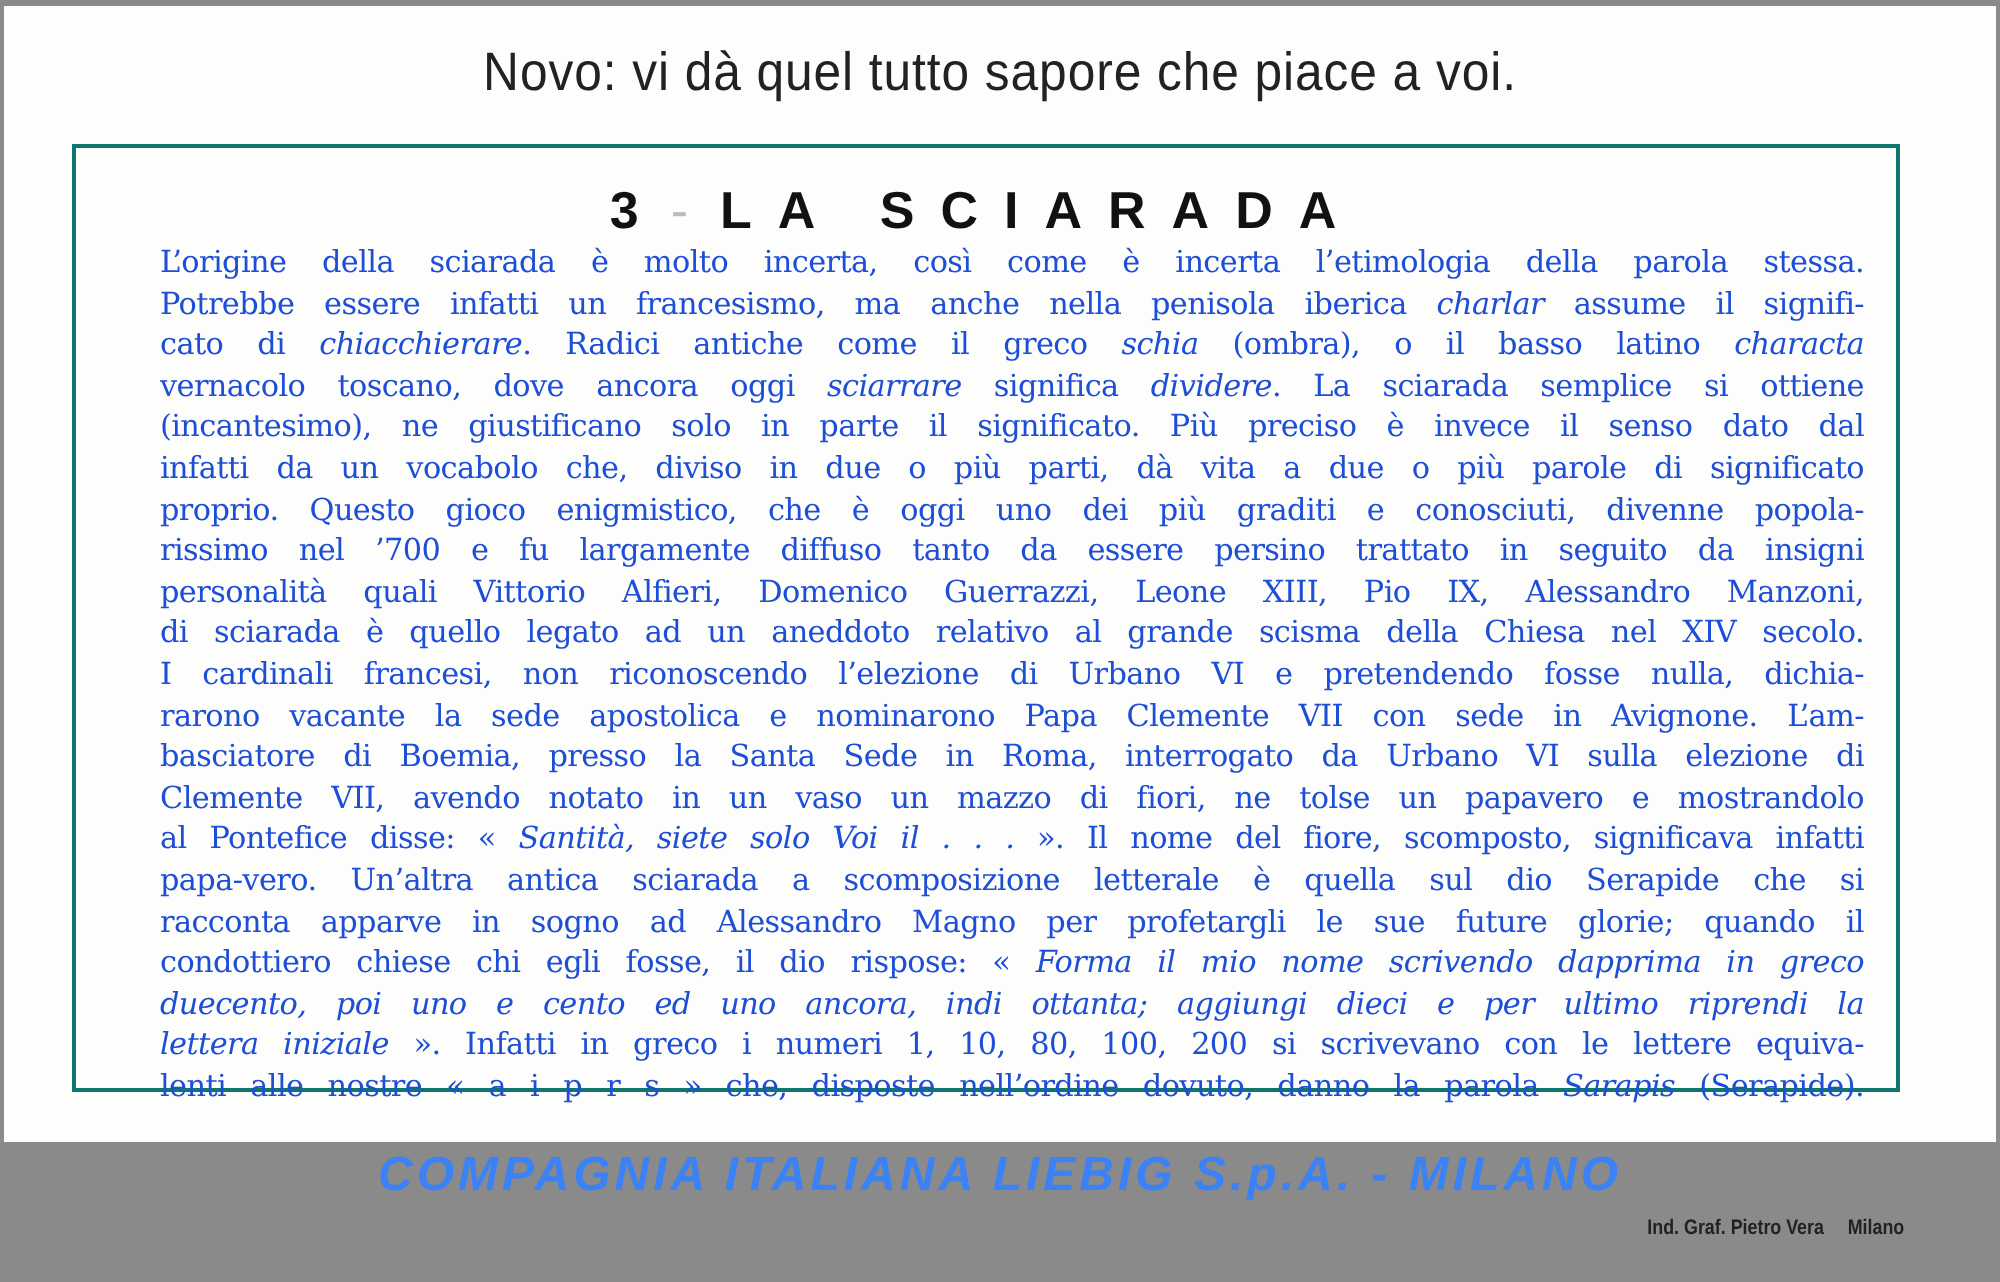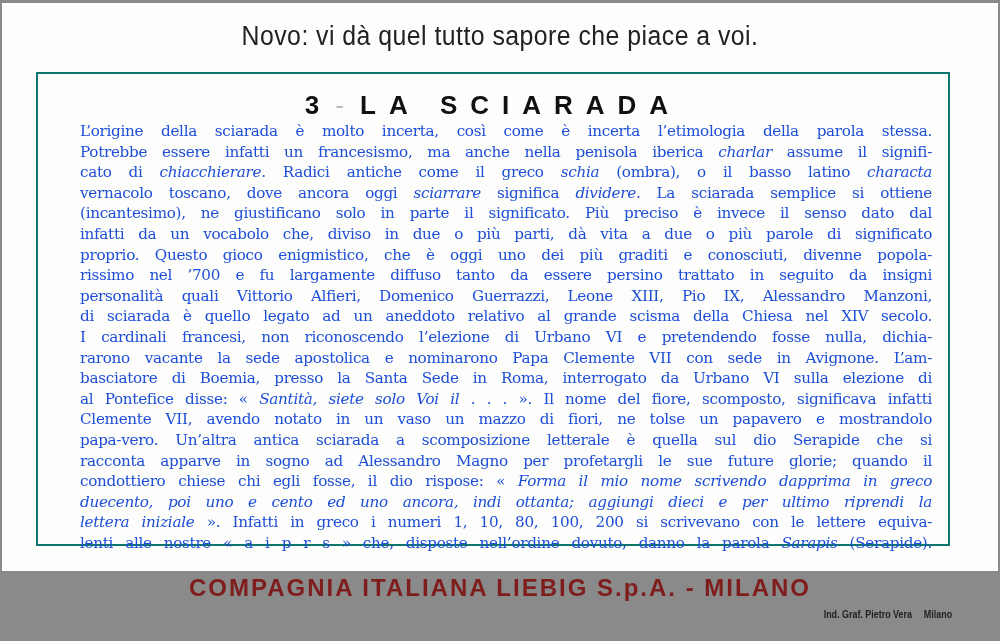--- a/index.html
+++ b/index.html
@@ -32,21 +32,21 @@
     font-family:"DejaVu Serif", serif; font-size:15.2px; color:#1d4ed8;
   }
   .line {
     display:block; height:20.6px; line-height:20.6px; white-space:nowrap;
     text-align:justify; text-align-last:justify; overflow:hidden;
     letter-spacing:-0.3px; word-spacing:-1px;
   }
   .footer {
     position:absolute; left:0; top:571px; width:100%; text-align:center;
     font-family:"Liberation Sans", sans-serif; font-weight:bold;
-    font-size:24px; color:#7f1d1d; letter-spacing:2px;
+    font-size:24px; color:#3b82f6; letter-spacing:2px;font-style:italic;
   }
   .printer {
     position:absolute; right:46px; top:605px;
     font-family:"Liberation Sans", sans-serif; font-size:10.5px; color:#222;
     font-weight:bold; transform:scaleX(0.85); transform-origin:right;
   }
   .printer span + span { margin-left:14px; }
 </style>
 </head>
 <body>
@@ -66,22 +66,22 @@
       <span class="line">vernacolo toscano, dove ancora oggi <i>sciarrare</i> significa <i>dividere</i>. La sciarada semplice si ottiene</span>
       <span class="line">(incantesimo), ne giustificano solo in parte il significato. Più preciso è invece il senso dato dal</span>
       <span class="line">infatti da un vocabolo che, diviso in due o più parti, dà vita a due o più parole di significato</span>
       <span class="line">proprio. Questo gioco enigmistico, che è oggi uno dei più graditi e conosciuti, divenne popola-</span>
       <span class="line">rissimo nel ’700 e fu largamente diffuso tanto da essere persino trattato in seguito da insigni</span>
       <span class="line">personalità quali Vittorio Alfieri, Domenico Guerrazzi, Leone XIII, Pio IX, Alessandro Manzoni,</span>
       <span class="line">di sciarada è quello legato ad un aneddoto relativo al grande scisma della Chiesa nel XIV secolo.</span>
       <span class="line">I cardinali francesi, non riconoscendo l’elezione di Urbano VI e pretendendo fosse nulla, dichia-</span>
       <span class="line">rarono vacante la sede apostolica e nominarono Papa Clemente VII con sede in Avignone. L’am-</span>
       <span class="line">basciatore di Boemia, presso la Santa Sede in Roma, interrogato da Urbano VI sulla elezione di</span>
+      <span class="line">Clemente VII, avendo notato in un vaso un mazzo di fiori, ne tolse un papavero e mostrandolo</span>
       <span class="line">al Pontefice disse: « <i>Santità, siete solo Voi il . . .</i> ». Il nome del fiore, scomposto, significava infatti</span>
-      <span class="line">Clemente VII, avendo notato in un vaso un mazzo di fiori, ne tolse un papavero e mostrandolo</span>
       <span class="line">papa-vero. Un’altra antica sciarada a scomposizione letterale è quella sul dio Serapide che si</span>
       <span class="line">racconta apparve in sogno ad Alessandro Magno per profetargli le sue future glorie; quando il</span>
       <span class="line">condottiero chiese chi egli fosse, il dio rispose: « <i>Forma il mio nome scrivendo dapprima in greco</i></span>
       <span class="line"><i>duecento, poi uno e cento ed uno ancora, indi ottanta; aggiungi dieci e per ultimo riprendi la</i></span>
       <span class="line"><i>lettera iniziale</i> ». Infatti in greco i numeri 1, 10, 80, 100, 200 si scrivevano con le lettere equiva-</span>
       <span class="line">lenti alle nostre « a i p r s » che, disposte nell’ordine dovuto, danno la parola <i>Sarapis</i> (Serapide).</span>
     </div>
   </div>
 
   <div class="footer">COMPAGNIA ITALIANA LIEBIG S.p.A. - MILANO</div>

